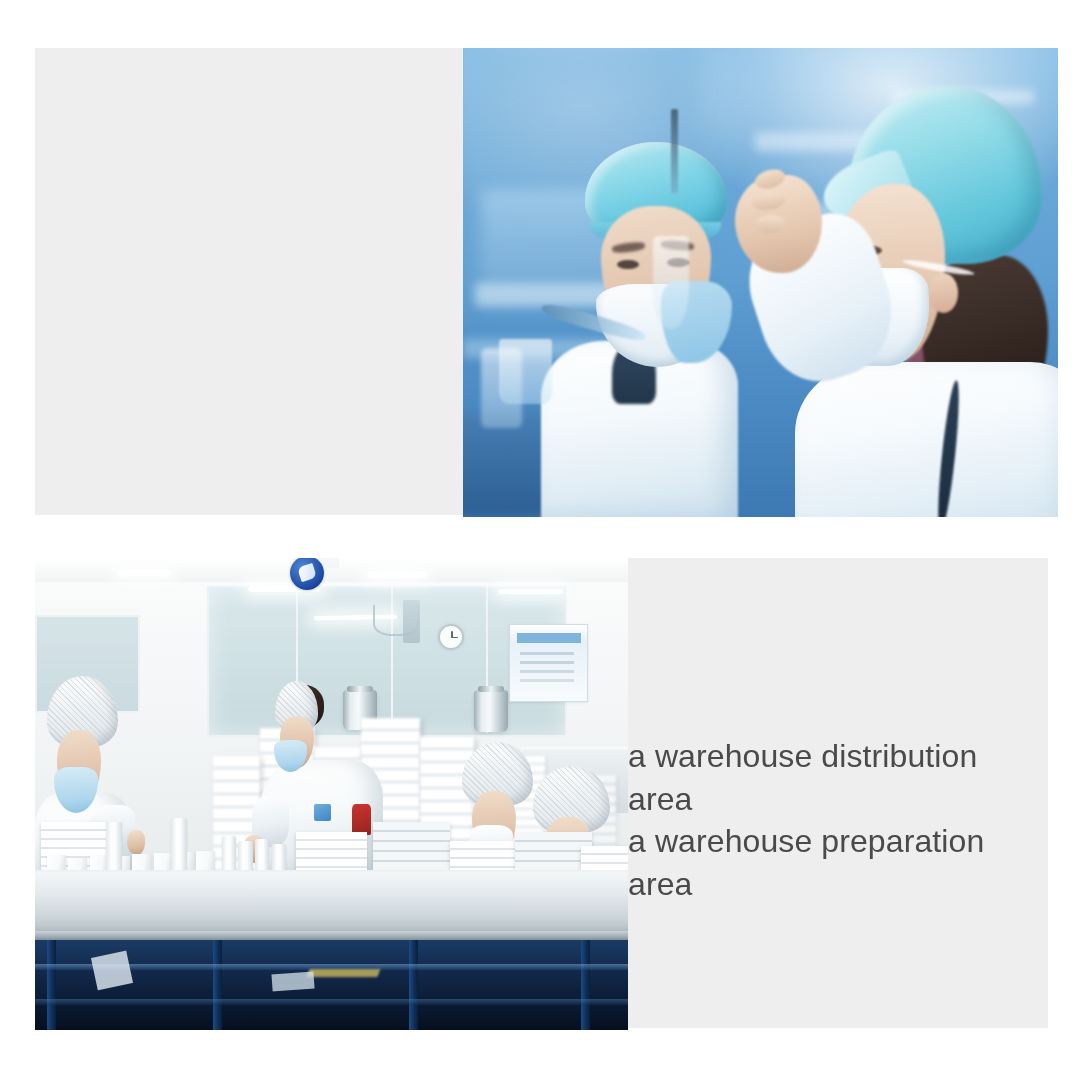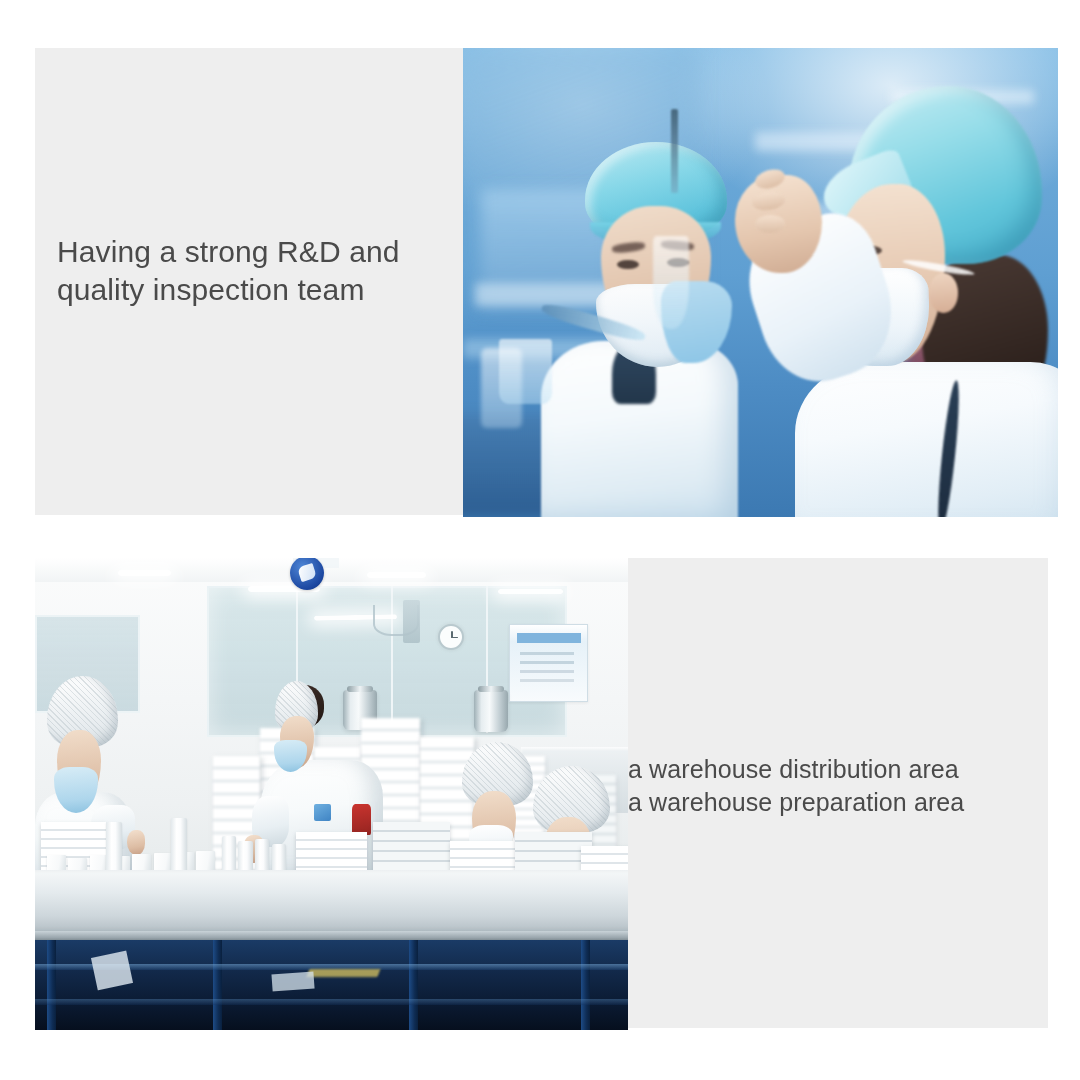--- a/index.html
+++ b/index.html
@@ -312,24 +312,24 @@
   }
   .panel-gray-bottom {
     position: absolute;
     right: 0; top: 0;
     width: 420px;
     height: 470px;
     background: #eeeeee;
   }
   .caption-bottom {
     position: absolute;
-    right: 14px; top: 195px;
+    right: 14px; top: 177px;
     width: 406px;
     color: #4a4a4a;
-    font-size: 25px;
+    font-size: 32px;
     line-height: 1.33;
     letter-spacing: 0.1px;
     white-space: pre-line;
   }
 
   .photo-warehouse {
     position: absolute;
     left: 0; top: 0;
     width: 593px;
     height: 472px;
@@ -588,22 +588,20 @@
 </style>
 </head>
 <body>
 
 <div class="page">
 
   <div class="block-top">
 
     <div class="panel-gray-top"></div>
 
-    <div class="caption-top">Having a strong R&amp;D and
-quality inspection team</div>
 
     <div class="photo-lab">
       <div class="lab-bg"></div>
       <div class="lab-wall-panel"></div>
       <div class="lab-cabinet"></div>
       <div class="lab-shelf s1"></div>
       <div class="lab-shelf s2"></div>
       <div class="lab-shelf s3"></div>
       <div class="lab-shelf s4"></div>
       <div class="lab-shelf s5"></div>

